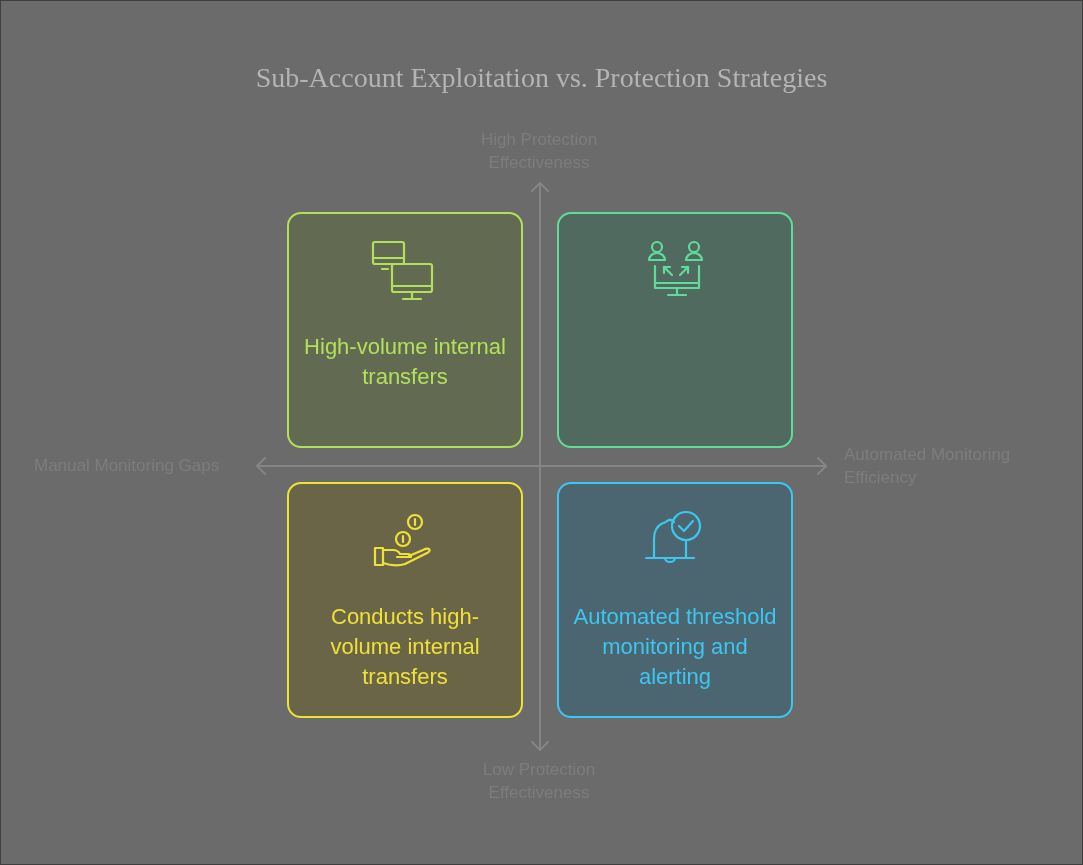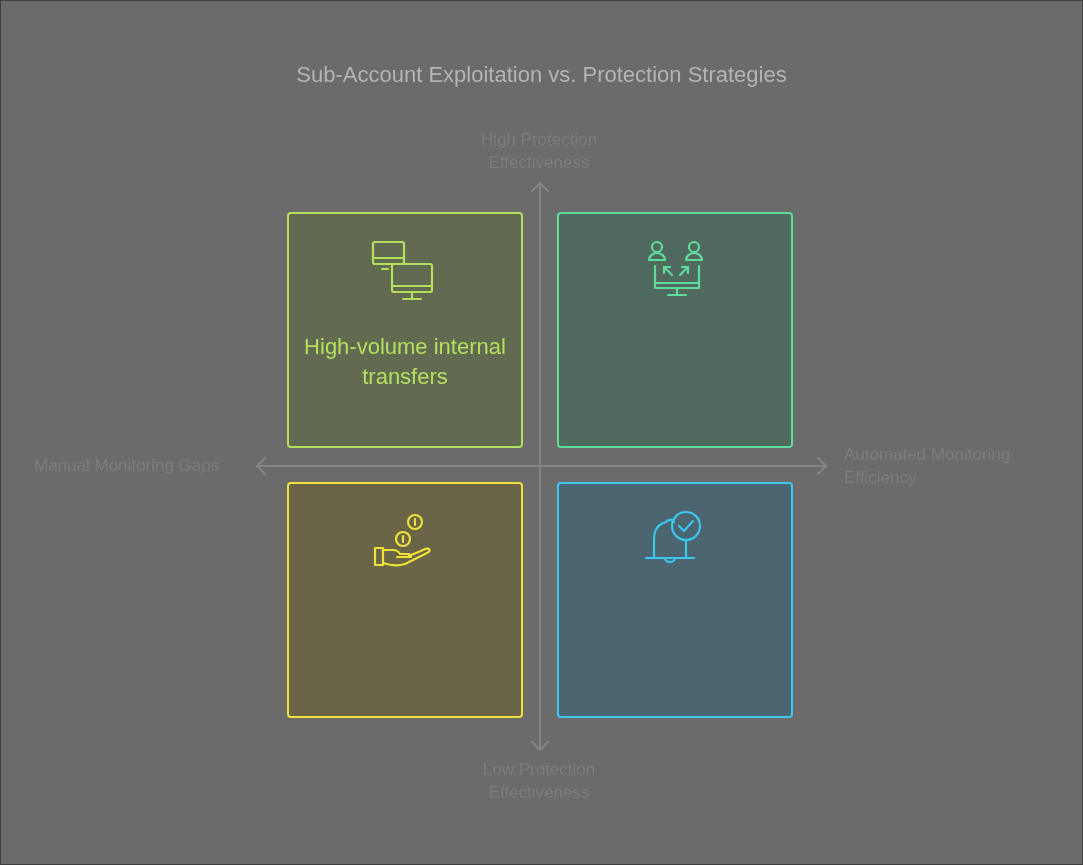--- a/index.html
+++ b/index.html
@@ -8,33 +8,33 @@
     background: #6b6b6b;
     font-family: "Liberation Sans", "DejaVu Sans", sans-serif;
     position: relative;
   }
   .frame {
     position: absolute; left: 0; top: 0; width: 1081px; height: 863px;
     border: 1px solid #3f3f3f; background: #6b6b6b;
   }
   .title {
     position: absolute; left: 0; width: 1083px; top: 62px;
-    text-align: center; font-size: 22px; color: #b4b4b4;
+    text-align: center; font-size: 28px; color: #b4b4b4; font-family: Liberation Serif, serif;
   }
   .axis-label {
     position: absolute; color: #7d7d7d; font-size: 17px; line-height: 23px;
   }
   .axis-top { left: 439px; width: 200px; top: 128px; text-align: center; }
   .axis-bottom { left: 439px; width: 200px; top: 758px; text-align: center; }
   .axis-left { left: 34px; top: 454px; }
   .axis-right { left: 844px; top: 443px; }
   svg.axes { position: absolute; left: 0; top: 0; }
   .card {
     position: absolute; width: 236px; height: 236px;
-    border-radius: 4px; border: 2px solid; box-sizing: border-box;
+    border-radius: 14px; border: 2px solid; box-sizing: border-box;
     overflow: hidden;
     text-decoration: underline;
   }
   .card .icon { position: absolute; left: 50%; transform: translateX(-50%); top: 24px; width: 70px; height: 70px; }
   .card .label {
     position: absolute; left: 10px; right: 10px; top: 118px;
     text-align: center; font-size: 22px; line-height: 30px;
   }
   .card-tl { left: 287px; top: 212px; border-color: #b3e05c; background: #626a51; }
   .card-tl .label { color: #b3e05c; }
@@ -113,26 +113,28 @@
     <g stroke="#f0e03a" stroke-width="2.2" fill="none" stroke-linecap="round" stroke-linejoin="round">
       <circle cx="45" cy="14" r="7"></circle>
       <line x1="45" y1="11" x2="45" y2="17"></line>
       <circle cx="33" cy="31" r="7"></circle>
       <line x1="33" y1="28" x2="33" y2="34"></line>
       <rect x="5" y="40" width="8" height="17"></rect>
       <path d="M13 42 h10 q5 0 7 4 h8 q3 0 3 3 h-14"></path>
       <path d="M13 55 q12 4 22 1 l22 -11 q4 -2 2 -4 q-2 -1 -6 1 l-14 6"></path>
     </g>
   </svg>
+  <div class="label">Conducts high-volume internal transfers</div>
 </div>
 
 <div class="card card-br">
   <svg class="icon" viewBox="0 0 70 70">
     <g stroke="#3dc6f0" stroke-width="2.2" fill="none" stroke-linecap="round" stroke-linejoin="round">
       <circle cx="46" cy="18" r="14"></circle>
       <polyline points="39,18 44,23 53,13"></polyline>
       <path d="M34 14 q-3 -4 -7 -1 q-2 2 -4 2 q-9 4 -9 16 v18"></path>
       <line x1="46" y1="32" x2="46" y2="49"></line>
       <line x1="6" y1="50" x2="54" y2="50"></line>
       <path d="M25 50 a5 4 0 0 0 10 0"></path>
     </g>
   </svg>
+  <div class="label">Automated threshold monitoring and alerting</div>
 </div>
 
 </body></html>

